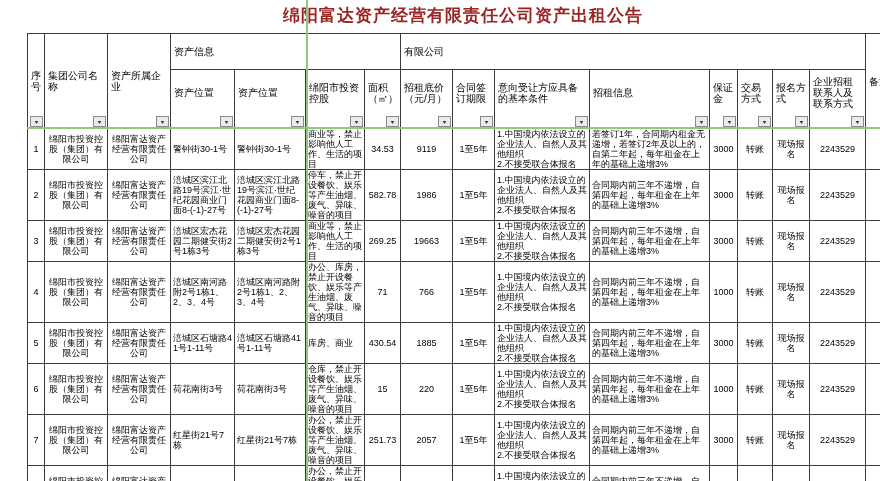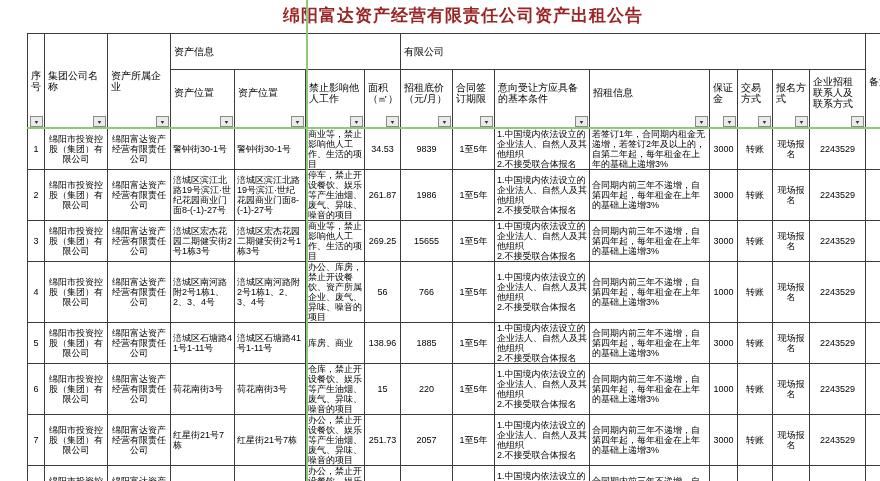--- a/index.html
+++ b/index.html
@@ -53,117 +53,117 @@
         <th rowspan="2"><span>序号</span><span class="fbtn"><span class="tri">▼</span></span></th>
         <th rowspan="2"><span>集团公司名称</span><span class="fbtn"><span class="tri">▼</span></span></th>
         <th rowspan="2"><span>资产所属企业</span><span class="fbtn"><span class="tri">▼</span></span></th>
         <th colspan="4">资产信息</th>
         <th colspan="8">有限公司</th>
         <th rowspan="2"><span>备注</span><span class="fbtn"><span class="tri">▼</span></span></th>
       </tr>
       <tr class="r2">
         <th class="leaf"><span>资产位置</span><span class="fbtn"><span class="tri">▼</span></span></th>
         <th class="leaf"><span>资产位置</span><span class="fbtn"><span class="tri">▼</span></span></th>
-        <th class="leaf"><span>禁止影响他人工作</span><span class="fbtn"><span class="tri">▼</span></span></th>
+        <th class="leaf"><span>绵阳市投资控股</span><span class="fbtn"><span class="tri">▼</span></span></th>
         <th class="leaf"><span>面积（㎡）</span><span class="fbtn"><span class="tri">▼</span></span></th>
         <th class="leaf"><span>招租底价（元/月）</span><span class="fbtn"><span class="tri">▼</span></span></th>
         <th class="leaf"><span>合同签订期限</span><span class="fbtn"><span class="tri">▼</span></span></th>
         <th class="leaf"><span>意向受让方应具备的基本条件</span><span class="fbtn"><span class="tri">▼</span></span></th>
         <th class="leaf"><span>招租信息</span><span class="fbtn"><span class="tri">▼</span></span></th>
         <th class="leaf"><span>保证金</span><span class="fbtn"><span class="tri">▼</span></span></th>
         <th class="leaf"><span>交易方式</span><span class="fbtn"><span class="tri">▼</span></span></th>
         <th class="leaf"><span>报名方式</span><span class="fbtn"><span class="tri">▼</span></span></th>
         <th class="leaf"><span>企业招租联系人及联系方式</span><span class="fbtn"><span class="tri">▼</span></span></th>
       </tr>
     </thead>
     <tbody>
         <tr style="height: 41px;">
           <td class="c">1</td>
           <td class="c">绵阳市投资控股（集团）有限公司</td>
           <td class="c">绵阳富达资产经营有限责任公司</td>
           <td class="l">警钟街30-1号</td>
           <td class="l">警钟街30-1号</td>
           <td class="l">商业等，禁止影响他人工作、生活的项目</td>
           <td class="c">34.53</td>
-          <td class="c">9839</td>
+          <td class="c">9119</td>
           <td class="c">1至5年</td>
           <td class="l">1.中国境内依法设立的企业法人、自然人及其他组织
 2.不接受联合体报名</td>
           <td class="l">若签订1年，合同期内租金无递增，若签订2年及以上的，自第二年起，每年租金在上年的基础上递增3%</td>
           <td class="c">3000</td>
           <td class="c">转账</td>
           <td class="c">现场报名</td>
           <td class="c">2243529</td>
           <td class="c"></td>
         </tr>
         <tr style="height: 51px;">
           <td class="c">2</td>
           <td class="c">绵阳市投资控股（集团）有限公司</td>
           <td class="c">绵阳富达资产经营有限责任公司</td>
           <td class="l">涪城区滨江北路19号滨江·世纪花园商业门面8-(-1)-27号</td>
           <td class="l">涪城区滨江北路19号滨江·世纪花园商业门面8-(-1)-27号</td>
           <td class="l">停车，禁止开设餐饮、娱乐等产生油烟、废气、异味、噪音的项目</td>
-          <td class="c">261.87</td>
+          <td class="c">582.78</td>
           <td class="c">1986</td>
           <td class="c">1至5年</td>
           <td class="l">1.中国境内依法设立的企业法人、自然人及其他组织
 2.不接受联合体报名</td>
           <td class="l">合同期内前三年不递增，自第四年起，每年租金在上年的基础上递增3%</td>
           <td class="c">3000</td>
           <td class="c">转账</td>
           <td class="c">现场报名</td>
           <td class="c">2243529</td>
           <td class="c"></td>
         </tr>
         <tr style="height: 40px;">
           <td class="c">3</td>
           <td class="c">绵阳市投资控股（集团）有限公司</td>
           <td class="c">绵阳富达资产经营有限责任公司</td>
           <td class="l">涪城区宏杰花园二期健安街2号1栋3号</td>
           <td class="l">涪城区宏杰花园二期健安街2号1栋3号</td>
           <td class="l">商业等，禁止影响他人工作、生活的项目</td>
           <td class="c">269.25</td>
-          <td class="c">15655</td>
+          <td class="c">19663</td>
           <td class="c">1至5年</td>
           <td class="l">1.中国境内依法设立的企业法人、自然人及其他组织
 2.不接受联合体报名</td>
           <td class="l">合同期内前三年不递增，自第四年起，每年租金在上年的基础上递增3%</td>
           <td class="c">3000</td>
           <td class="c">转账</td>
           <td class="c">现场报名</td>
           <td class="c">2243529</td>
           <td class="c"></td>
         </tr>
         <tr style="height: 47px;">
           <td class="c">4</td>
           <td class="c">绵阳市投资控股（集团）有限公司</td>
           <td class="c">绵阳富达资产经营有限责任公司</td>
           <td class="l">涪城区南河路附2号1栋1、2、3、4号</td>
           <td class="l">涪城区南河路附2号1栋1、2、3、4号</td>
-          <td class="l">办公、库房，禁止开设餐饮、资产所属企业、废气、异味、噪音的项目</td>
-          <td class="c">56</td>
+          <td class="l">办公、库房，禁止开设餐饮、娱乐等产生油烟、废气、异味、噪音的项目</td>
+          <td class="c">71</td>
           <td class="c">766</td>
           <td class="c">1至5年</td>
           <td class="l">1.中国境内依法设立的企业法人、自然人及其他组织
 2.不接受联合体报名</td>
           <td class="l">合同期内前三年不递增，自第四年起，每年租金在上年的基础上递增3%</td>
           <td class="c">1000</td>
           <td class="c">转账</td>
           <td class="c">现场报名</td>
           <td class="c">2243529</td>
           <td class="c"></td>
         </tr>
         <tr style="height: 41px;">
           <td class="c">5</td>
           <td class="c">绵阳市投资控股（集团）有限公司</td>
           <td class="c">绵阳富达资产经营有限责任公司</td>
           <td class="l">涪城区石塘路41号1-11号</td>
           <td class="l">涪城区石塘路41号1-11号</td>
           <td class="l">库房、商业</td>
-          <td class="c">138.96</td>
+          <td class="c">430.54</td>
           <td class="c">1885</td>
           <td class="c">1至5年</td>
           <td class="l">1.中国境内依法设立的企业法人、自然人及其他组织
 2.不接受联合体报名</td>
           <td class="l">合同期内前三年不递增，自第四年起，每年租金在上年的基础上递增3%</td>
           <td class="c">3000</td>
           <td class="c">转账</td>
           <td class="c">现场报名</td>
           <td class="c">2243529</td>
           <td class="c"></td>

